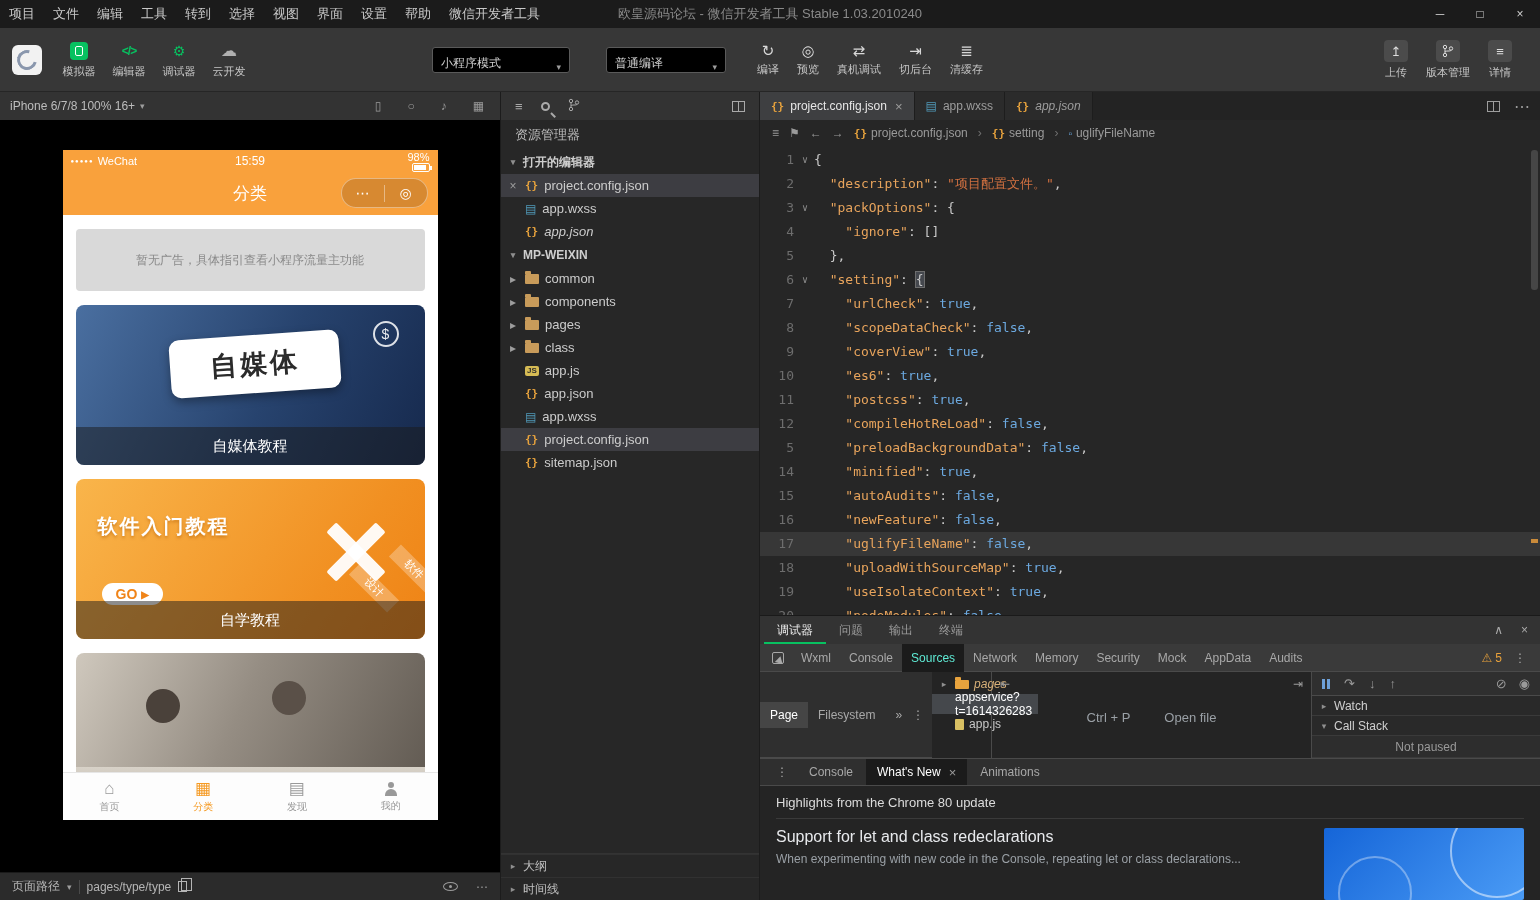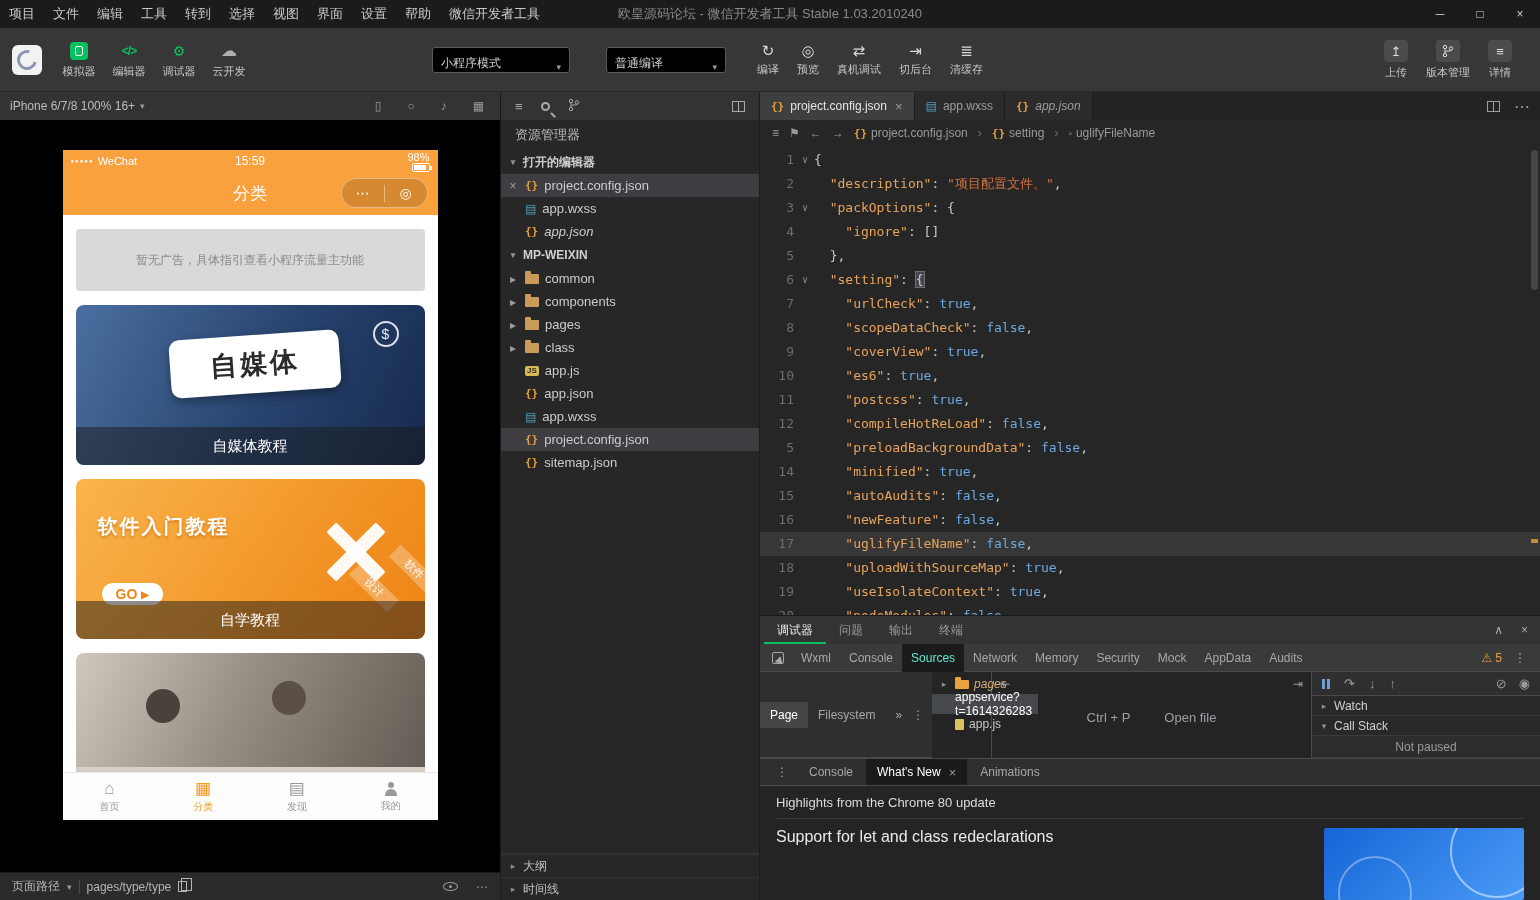--- a/index.html
+++ b/index.html
@@ -656,20 +656,21 @@
               <span>What's New</span>
               <span class="tclose">×</span>
             </span>
             <span class="dr-tab">Animations</span>
           </div>
           <div class="drawer-content">
             <div class="dc-headline">Highlights from the Chrome 80 update</div>
             <div class="dc-article">
               <div class="dc-text">
                 <div class="dc-title">Support for let and class redeclarations</div>
+                <div class="dc-body">When experimenting with new code in the Console, repeating let or class declarations...</div>
               </div>
               <div class="dc-img"></div>
             </div>
           </div>
         </div>
       </div>
     </div>
 
   </div>
 </div>

